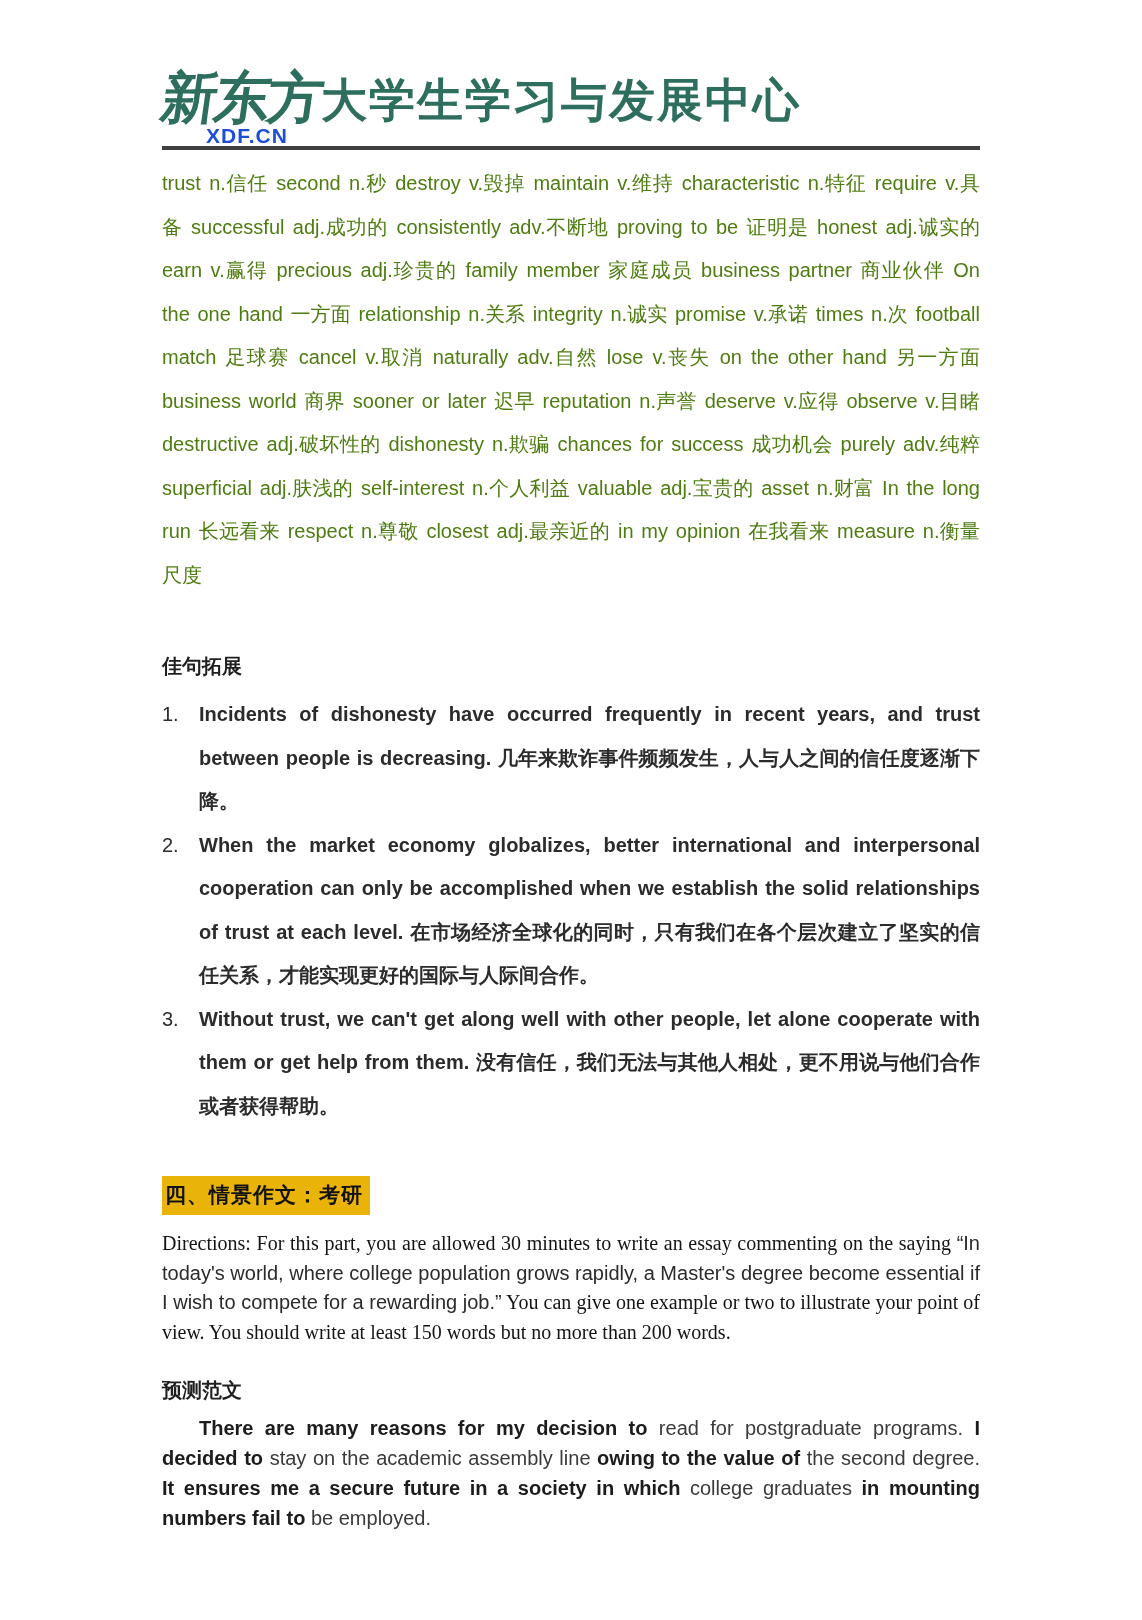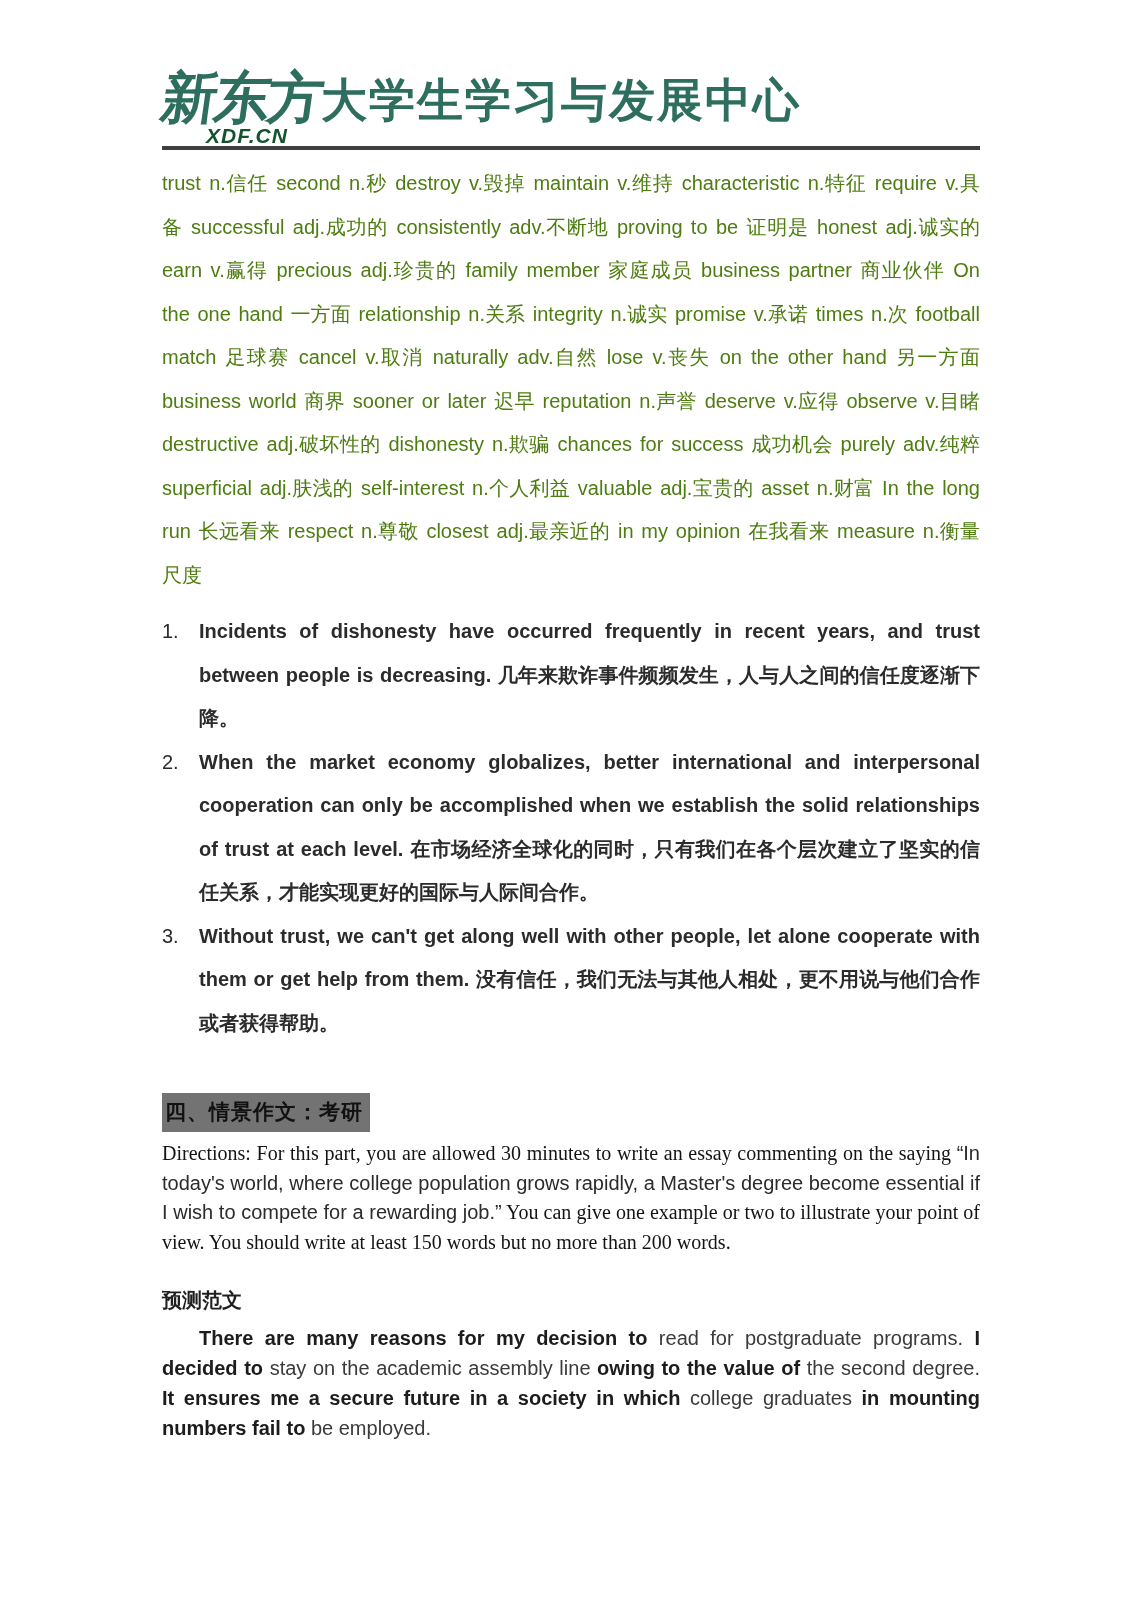--- a/index.html
+++ b/index.html
@@ -13,22 +13,22 @@
 
   
   .header { margin-top:70px; display:flex; align-items:flex-start; }
   .logo { position:relative; flex:0 0 auto; padding-bottom:20px; }
   .logo-main {
     font-size:56px; font-weight:900; color:#2e6e5e; letter-spacing:-3px;
     transform:skewX(-8deg); display:inline-block; line-height:1;
   }
   .logo-sub {
     position:absolute; left:44px; bottom:-2px;
-    font-size:21px; font-weight:bold; font-style:italic;
-    color:#14532d; letter-spacing:1px;
+    font-size:21px; font-weight:bold; 
+    color:#1d4ed8; letter-spacing:1px;
   }
   .header-title {
     font-size:46px; font-weight:900; color:#2e6e5e;
     margin-top:4px; letter-spacing:2px; line-height:1.15;
   }
   .header-rule { border-bottom:4px solid #3f3f3f; margin-top:0px; }
 
   
   .vocab {
     margin-top:12px; font-size:20px; line-height:43.5px;
@@ -41,25 +41,25 @@
   .sent-item { display:flex; }
   .sent-num { flex:0 0 37px; font-size:20px; line-height:43.5px; color:#2b2b2b; }
   .sent-body {
     flex:1; font-size:20px; line-height:43.5px; text-align:justify;
     color:#2b2b2b; word-spacing:1px;font-weight:bold;
   }
 
   
   .hl-heading { margin-top:48px; }
   .hl-heading span {
-    display:inline-block; background:#737373; color:#111;
+    display:inline-block; background:#eab308; color:#111;
     font-size:21px; font-weight:bold; padding:5px 7px 6px 3px; letter-spacing:1px;
   }
   .directions {
-    margin-top:7px; font-family:"Liberation Serif","DejaVu Serif",serif;
+    margin-top:14px; font-family:"Liberation Serif","DejaVu Serif",serif;
     font-size:20px; line-height:29.5px; text-align:justify; color:#141414;
   }
   .directions .quote-sans {
     font-family:"Liberation Sans","DejaVu Sans",sans-serif; color:#2b2b2b;
   }
   .sample-heading { margin-top:30px; font-size:20px; font-weight:bold; color:#1f1f1f; }
   .sample-essay {
     margin-top:9px; font-size:20px; line-height:30px; text-align:justify;
     text-indent:37px; color:#3a3a3a;
   }
@@ -74,20 +74,21 @@
     <div class="logo">
       <span class="logo-main">新东方</span>
       <span class="logo-sub">XDF.CN</span>
     </div>
     <div class="header-title">大学生学习与发展中心</div>
   </div>
   <div class="header-rule"></div>
 
   <p class="vocab">trust n.信任 second n.秒 destroy v.毁掉 maintain v.维持 characteristic n.特征 require v.具备 successful adj.成功的 consistently adv.不断地 proving to be 证明是 honest adj.诚实的 earn v.赢得 precious adj.珍贵的 family member 家庭成员 business partner 商业伙伴 On the one hand 一方面 relationship n.关系 integrity n.诚实 promise v.承诺 times n.次 football match 足球赛 cancel v.取消 naturally adv.自然 lose v.丧失 on the other hand 另一方面 business world 商界 sooner or later 迟早 reputation n.声誉 deserve v.应得 observe v.目睹 destructive adj.破坏性的 dishonesty n.欺骗 chances for success 成功机会 purely adv.纯粹 superficial adj.肤浅的 self-interest n.个人利益 valuable adj.宝贵的 asset n.财富 In the long run 长远看来 respect n.尊敬 closest adj.最亲近的 in my opinion 在我看来 measure n.衡量尺度</p>
 
+  <div class="sec-heading">佳句拓展</div>
   <ol class="sent-list">
     <li class="sent-item">
       <span class="sent-num">1.</span>
       <div class="sent-body">
         <span>Incidents of dishonesty have occurred frequently in recent years, and trust between people is decreasing.</span>
         <span>几年来欺诈事件频频发生，人与人之间的信任度逐渐下降。</span>
       </div>
     </li>
     <li class="sent-item">
       <span class="sent-num">2.</span>

